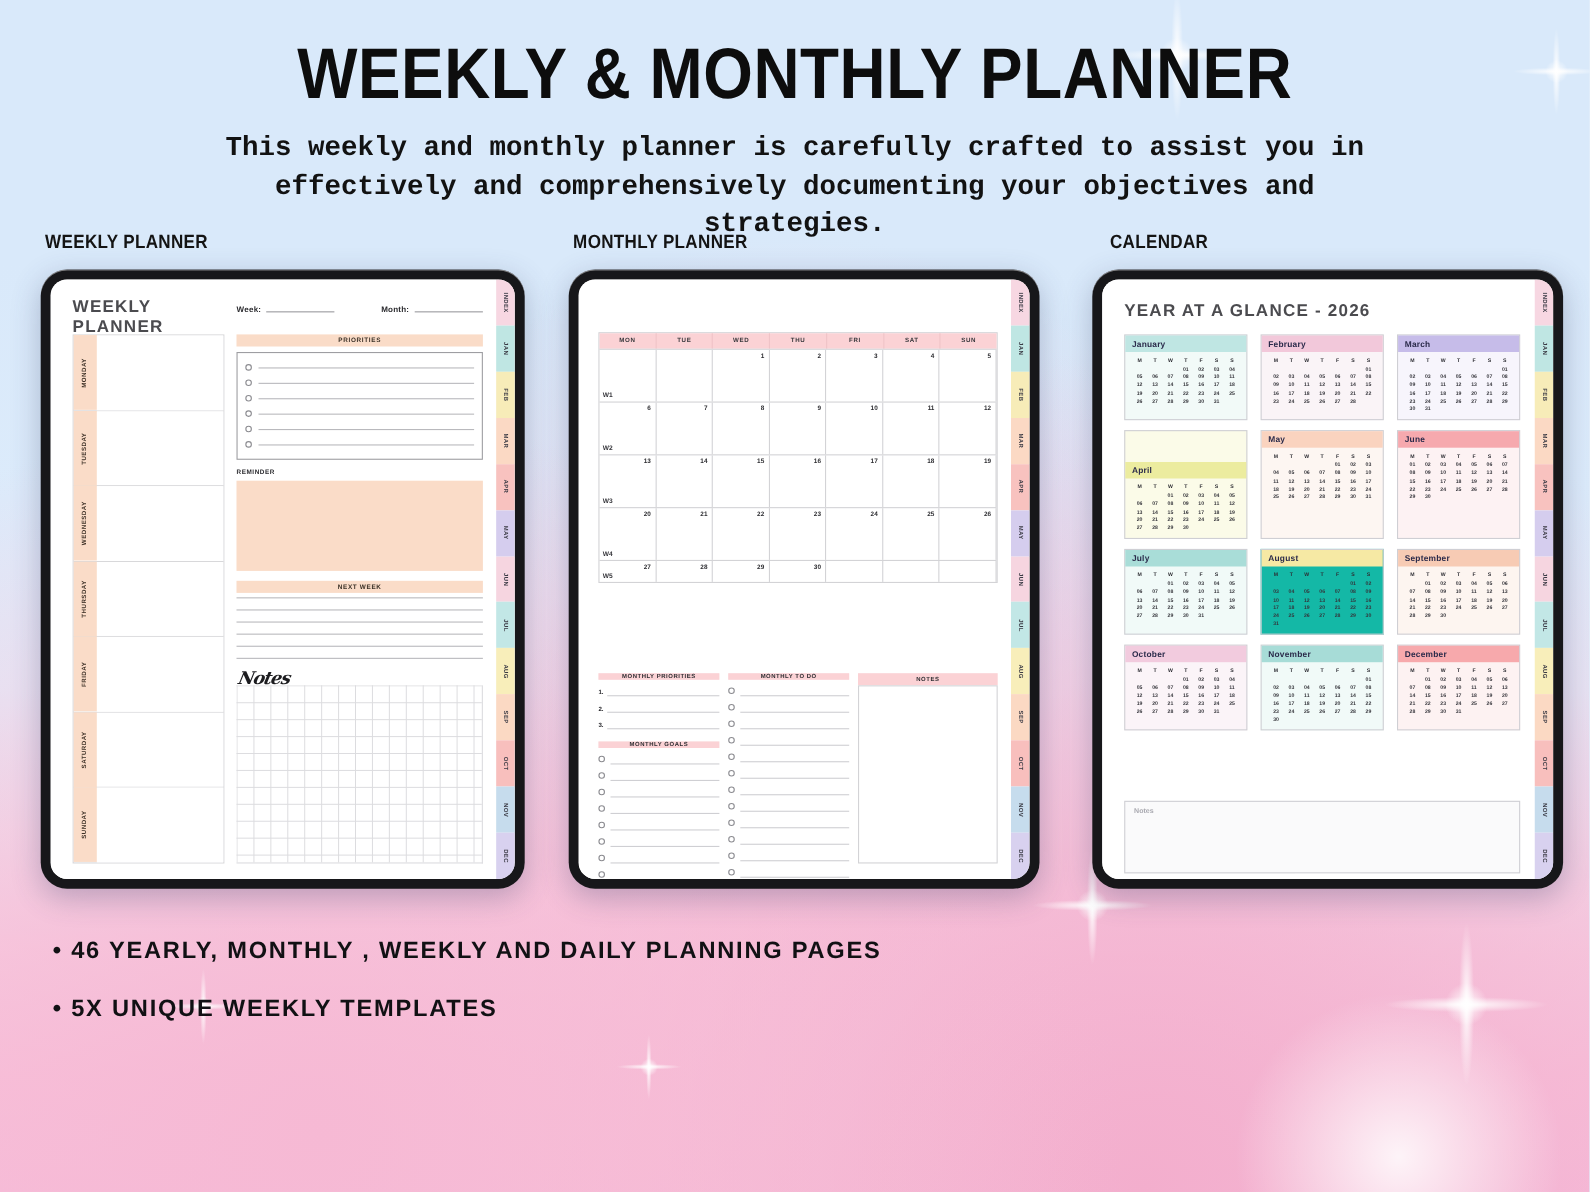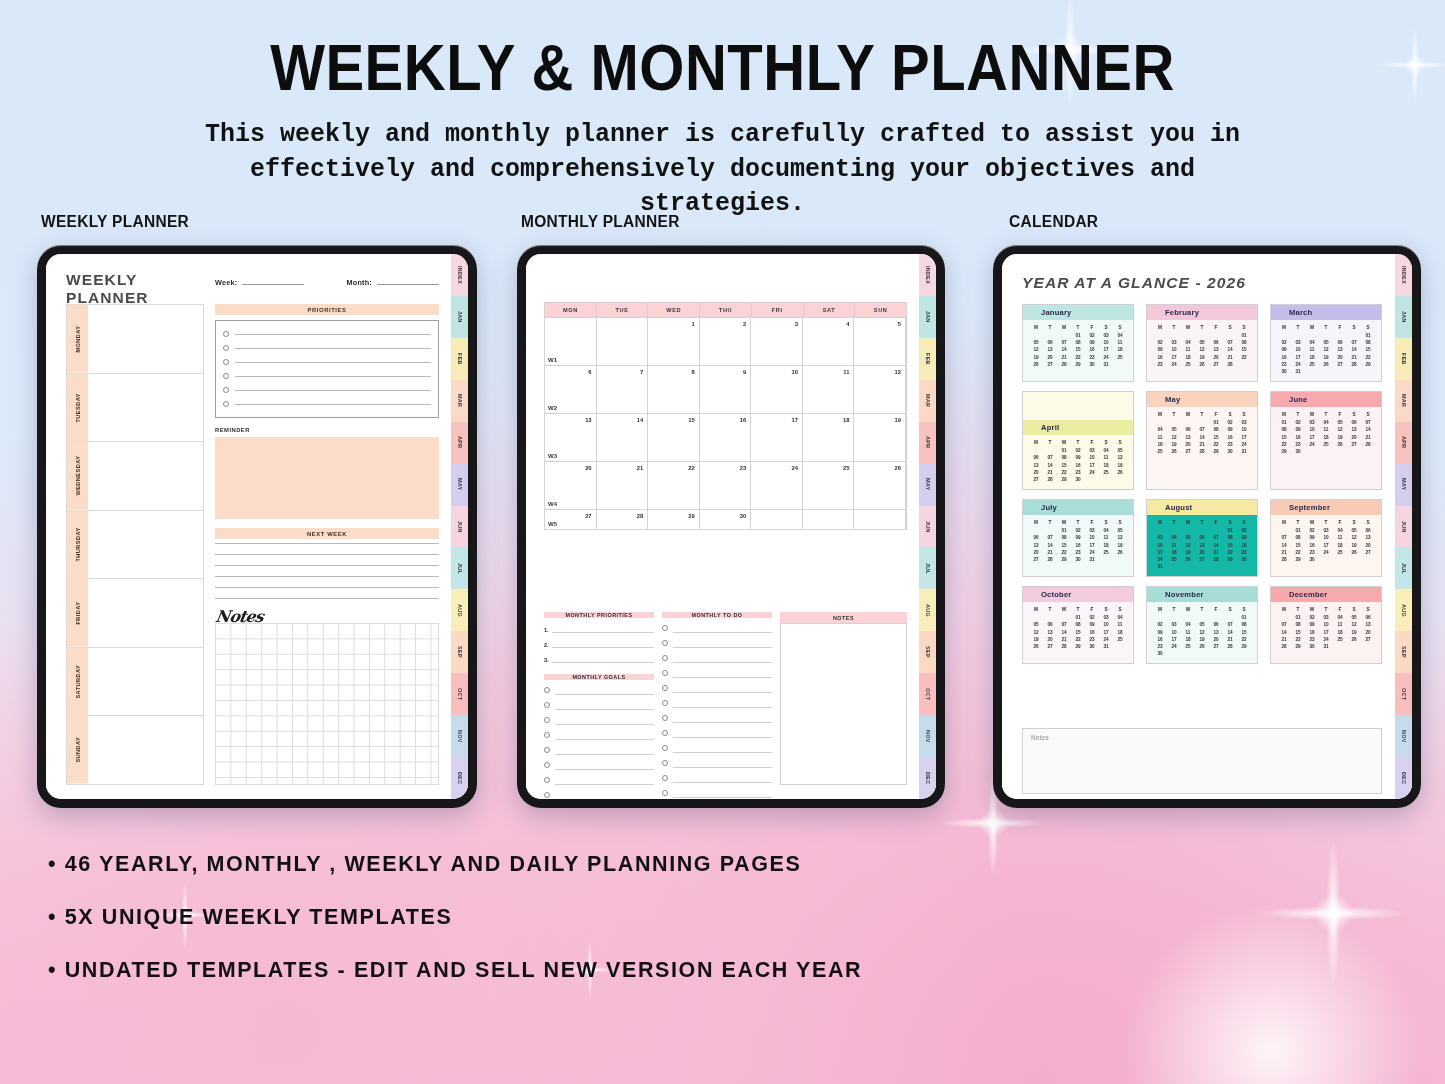--- a/index.html
+++ b/index.html
@@ -233,29 +233,29 @@
   .numrow .n { font-size: 5.6px; font-weight: 700; color: #2a2a2e; }
   .numrow .ln { flex: 1; height: 1px; background: #cfcfd3; }
   .ckrow { display: flex; align-items: flex-end; gap: 5px; height: 15px; }
   .ckrow .circ { width: 6px; height: 6px; border: 1px solid #8b8b90; border-radius: 50%; flex: 0 0 6px; margin-bottom: 2px; }
   .ckrow .ln { flex: 1; height: 1px; background: #cfcfd3; }
   .notes-panel { flex: 1; border: 1px solid #d3d3d6; background: #fff; }
 
   
   .cp-title {
     position: absolute; left: 20px; top: 20px;
-    font-size: 15.5px; font-weight: 600; letter-spacing: 1.1px; color: #4b4b4f; font-style: italic;
+    font-size: 15.5px; font-weight: 600; letter-spacing: 1.1px; color: #4b4b4f;
   }
   .cp-grid {
     position: absolute; left: 20px; right: 13px; top: 50px;
     display: grid; grid-template-columns: repeat(3, 1fr); gap: 9px 12px;
   }
   .mcard { border: 1px solid #cfcfd4; }
   .mcard .mh {
-    padding: 3px 18px; font-size: 7.6px; font-weight: 700; color: #2a2a4a;
+    padding: 3px 6px; font-size: 7.6px; font-weight: 700; color: #2a2a4a;
     letter-spacing: .2px;
   }
   .mcard .mb { padding: 4px 6px 6px 6px; }
   .mcard table { width: 100%; border-collapse: collapse; }
   .mcard th {
     font-size: 4.7px; font-weight: 700; color: #2d2d33; padding: 1px 0 2px 0; text-align: center;
   }
   .mcard td {
     font-size: 4.7px; font-weight: 600; color: #34343a; text-align: center; padding: 1.1px 0;
   }
@@ -1489,14 +1489,13 @@
         <div class="tab" style="background: rgb(198, 220, 237);">NOV</div>
         <div class="tab" style="background: rgb(216, 209, 239);">DEC</div>
       </div>
     <div class="home-dot"></div>
   </div>
 </div>
 
 <div id="bullets">
     <div class="b">• 46 YEARLY, MONTHLY , WEEKLY AND DAILY PLANNING PAGES</div>
     <div class="b">• 5X UNIQUE WEEKLY TEMPLATES</div>
-    <div class="b">• UNDATED TEMPLATES - EDIT AND SELL NEW VERSION EACH YEAR</div>
   </div>
 
 </body></html>

